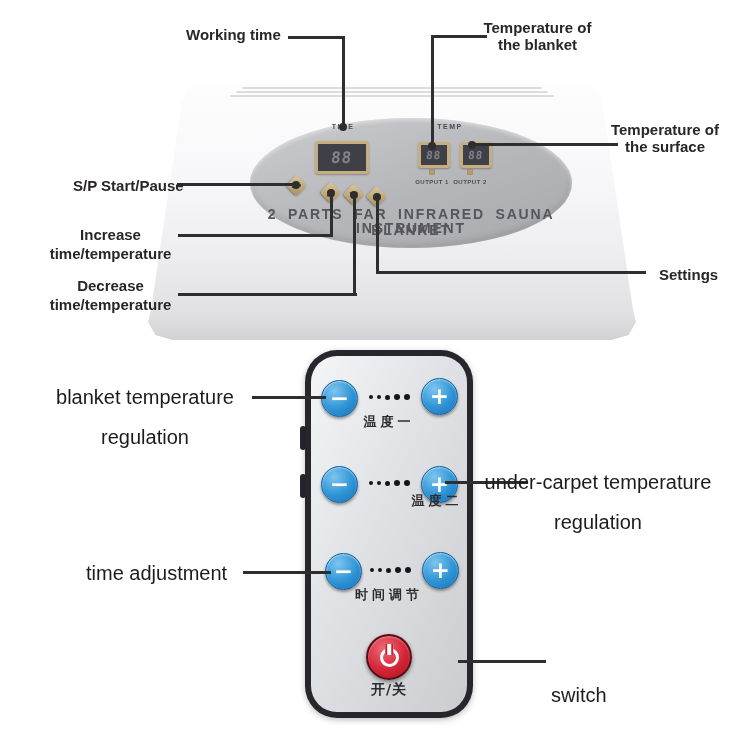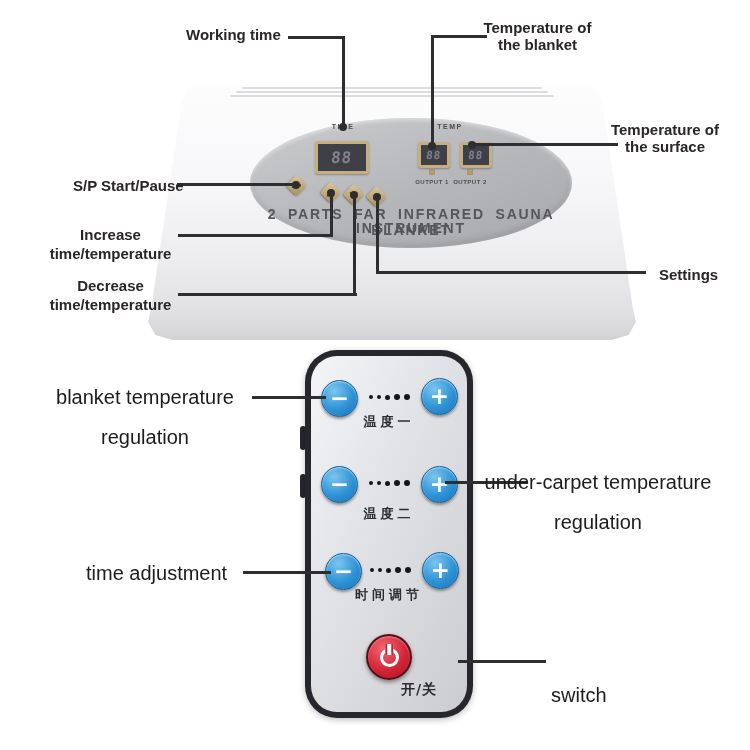--- a/index.html
+++ b/index.html
@@ -157,41 +157,41 @@
     <div class="dotrow" style="left:57px;top:130px;">
       <span></span>
         <span></span>
         <span></span>
         <span></span>
         <span></span>
     </div>
     <div class="rbtn" style="left:116px;top:116px;">
       <span>+</span>
     </div>
-    <div class="cn-lbl" style="top:155px;">温度二</div>
+    <div class="cn-lbl" style="top:142px;padding-left:48px;">温度二</div>
 
     <div class="rbtn" style="left:20px;top:203px;">
       <span>−</span>
     </div>
     <div class="dotrow" style="left:58px;top:217px;">
       <span></span>
         <span></span>
         <span></span>
         <span></span>
         <span></span>
     </div>
     <div class="rbtn" style="left:117px;top:202px;">
       <span>+</span>
     </div>
     <div class="cn-lbl" style="top:236px;">时间调节</div>
 
     <div class="power">
       <span class="power-glyph"></span>
     </div>
-    <div class="cn-lbl" style="top:331px;font-size:14px;letter-spacing:1px;margin-left:30px;">开/关</div>
+    <div class="cn-lbl" style="top:331px;font-size:14px;letter-spacing:1px;">开/关</div>
   </div>
 
   <div class="line" style="left:288px;top:36px;width:57px;height:3px;"></div>
   <div class="line" style="left:342px;top:36px;width:3px;height:92px;"></div>
   <div class="enddot" style="left:339px;top:123px;"></div>
 
   <div class="line" style="left:431px;top:35px;width:56px;height:3px;"></div>
   <div class="line" style="left:431px;top:35px;width:3px;height:111px;"></div>
   <div class="enddot" style="left:428px;top:142px;"></div>
 

